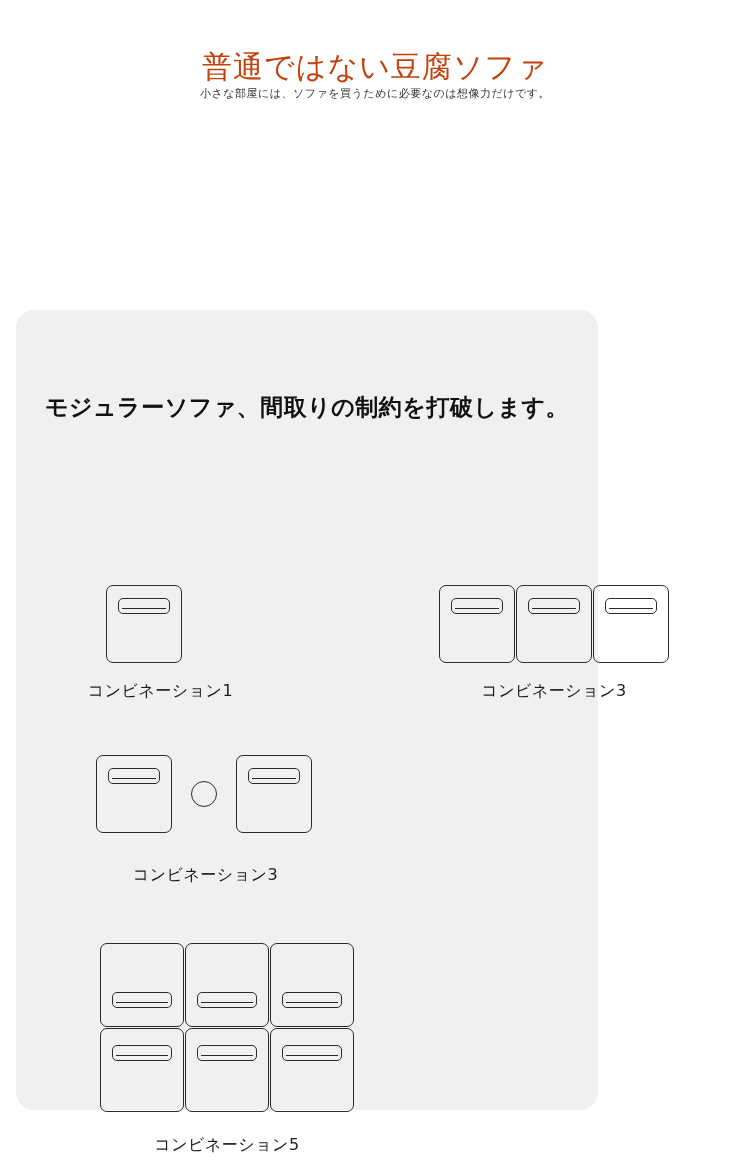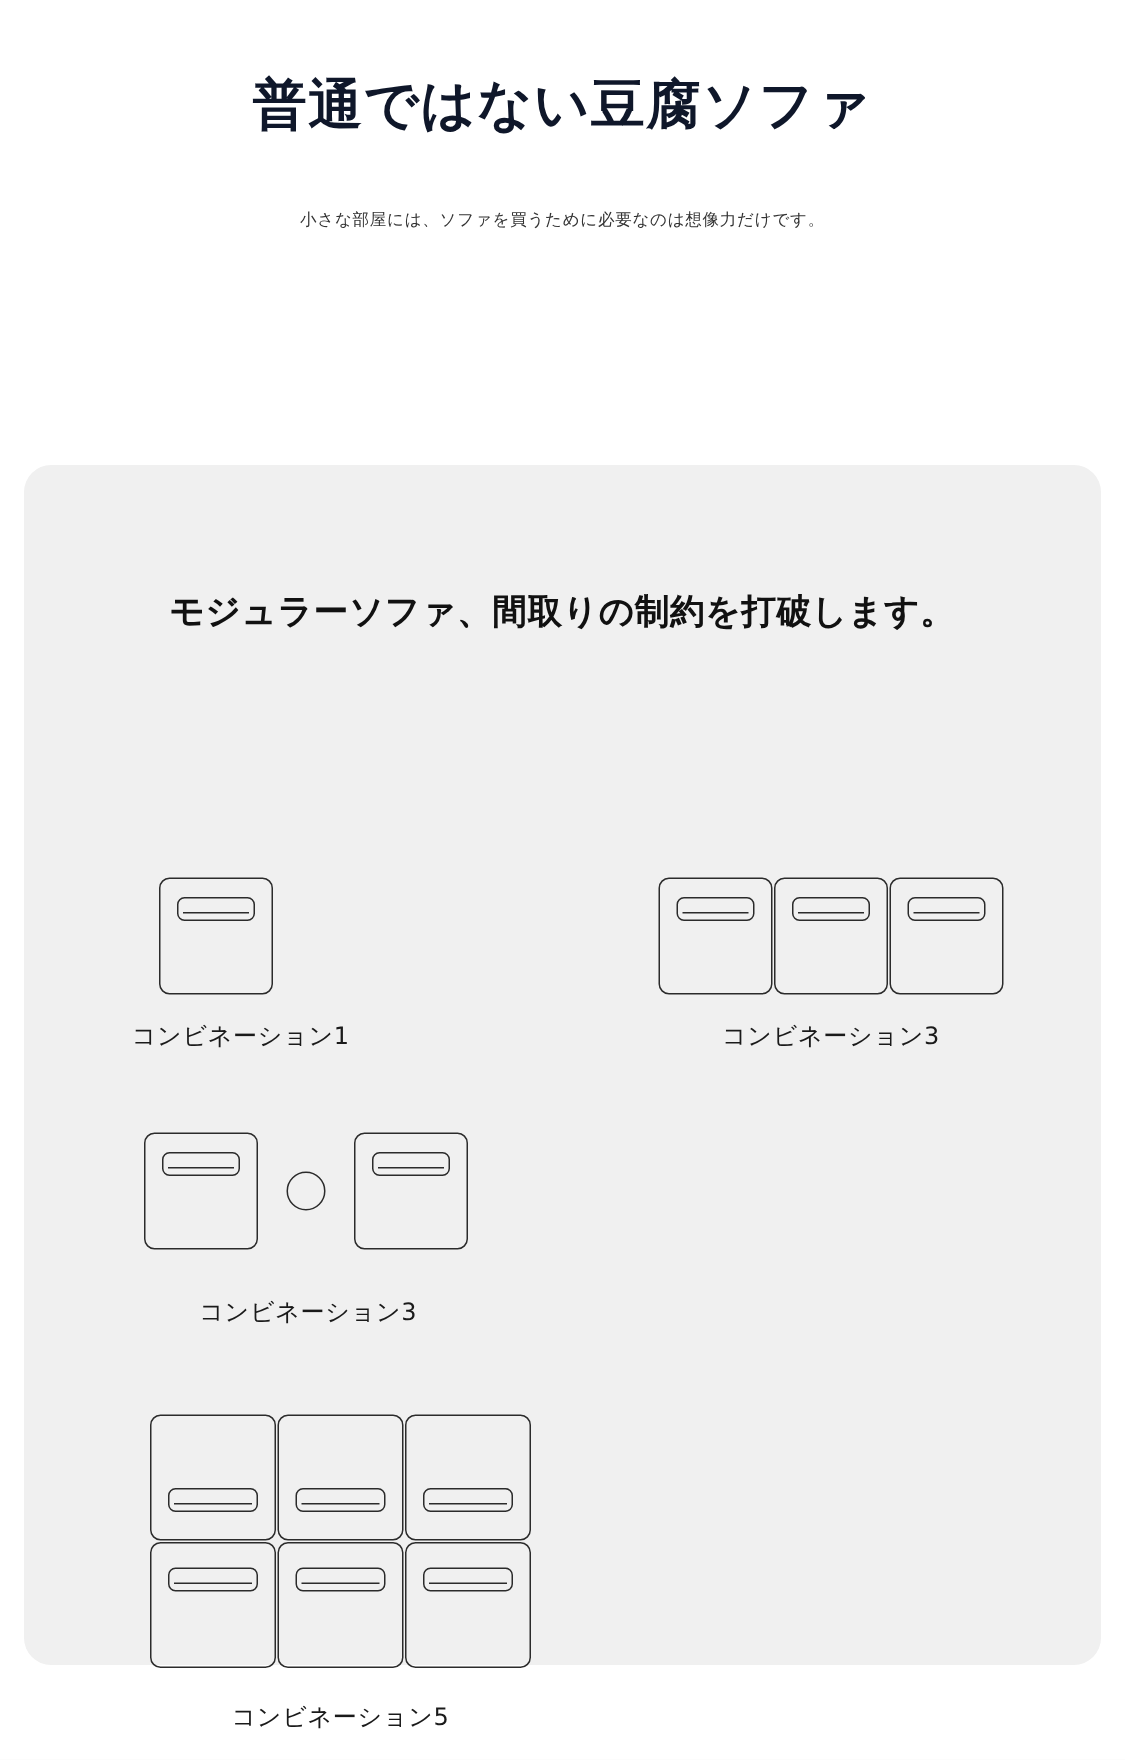--- a/index.html
+++ b/index.html
@@ -15,47 +15,46 @@
     position: relative;
     overflow: hidden;
   }
 
   
   .header {
     padding-top: 48px;
     text-align: center;
   }
   .main-title {
-    font-size: 36px;
-    font-weight: 700;
+    font-size: 30px;
+    font-weight: 400;
     letter-spacing: 1px;
-    color: #0f172a;
+    color: #c2410c;
     line-height: 1.25;
     margin: 0;
   }
   .sub-title {
     margin-top: 18px;
     font-size: 24px;
     font-weight: 700;
     color: #6b4b2a;
     letter-spacing: 1px;
   }
   .lead-text {
-    margin-top: 46px;
     font-size: 11px;
     color: #333333;
     letter-spacing: 0.5px;
   }
 
   
   .panel {
     position: absolute;
     left: 16px;
     top: 310px;
-    width: 718px;
+    width: 582px;
     height: 800px;
     background: #f0f0f0;
     border-radius: 18px;
   }
   .panel-title {
     text-align: center;
     font-size: 23px;
     font-weight: 700;
     color: #111111;
     padding-top: 82px;

